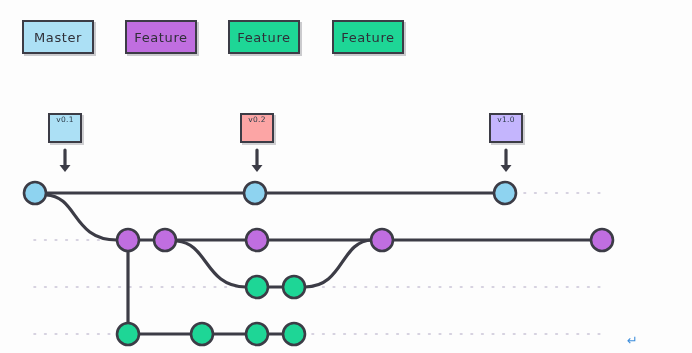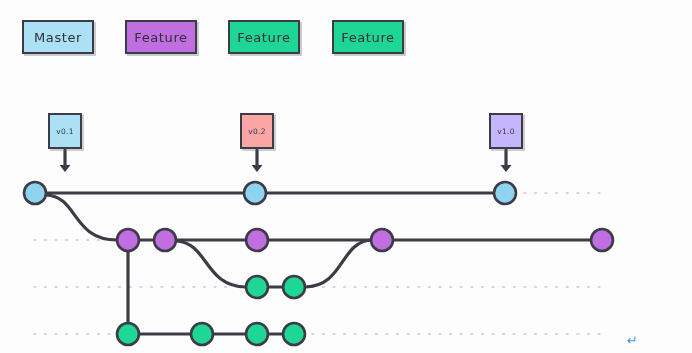--- a/index.html
+++ b/index.html
@@ -47,25 +47,24 @@
     font-size: 13px;
     color: #2f2f38;
     letter-spacing: 0.6px;
     white-space: nowrap;
   }
 
   
   .tag-box {
     position: absolute;
     width: 34px;
-    height: 36px;
+    height: 30px;
     border: 2px solid #3c3c46;
     box-sizing: border-box;
     display: flex;
-    align-items: center;
     justify-content: center;
     box-shadow: 2px 2px 0 rgba(90,90,100,0.28);
   }
   .tag-label {
     font-size: 7.5px;
     color: #2c3c4a;
     letter-spacing: 0.3px;
     white-space: nowrap;
   }
 

